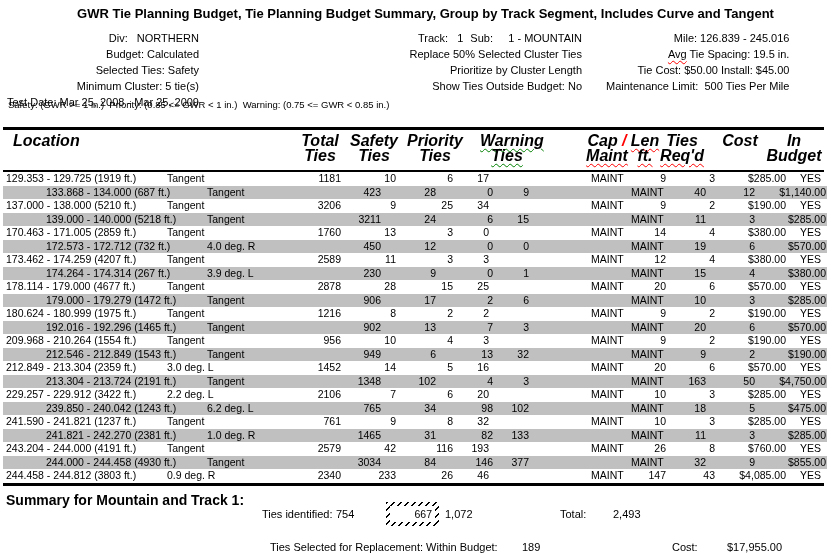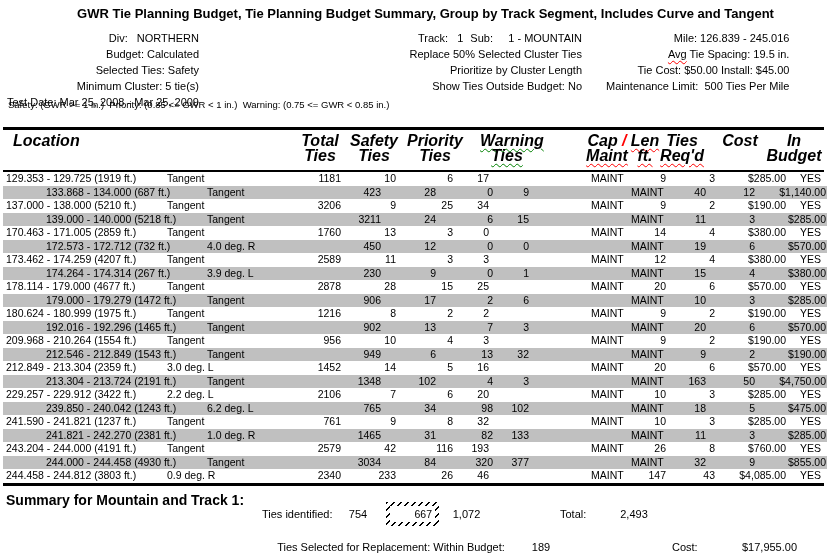--- a/index.html
+++ b/index.html
@@ -29,21 +29,21 @@
   #th-location{left:10px;text-align:left;}
   .row{display:grid;grid-template-columns:164px 76px 98px 55px 57px 36px 102px 38px 37px 49px 71px 37px;
        height:13.5px;line-height:13.5px;font-size:10.5px;width:820px;}
   .row.stripe{background:var(--stripe,#c0c0c0);padding-left:40px;}
   .c{overflow:hidden;white-space:nowrap;}
   .c.r{text-align:right;}
   .c.loc{padding-left:3px;}
   .c.ib{padding-right:2px;text-align:right;}
   #summary-title{left:6px;top:492px;font-weight:bold;font-size:14px;}
   .sum{font-size:11px;height:14px;line-height:14px;}
-  .r-align{text-align:center;}
+  .r-align{text-align:left;}
   #hatch{left:386px;top:502px;width:53px;height:24px;
          background:repeating-linear-gradient(135deg,#000 0 1.5px,#fff 1.5px 5px);}
   #hatch-inner{position:absolute;left:4px;top:4px;right:4px;bottom:4px;background:#fff;
                text-align:right;line-height:16px;font-size:10.5px;padding-right:3px;}
 </style>
 </head>
 <body>
 
 <div class="abs" id="title">GWR Tie Planning Budget, Tie Planning Budget Summary, Group by Track Segment, Includes Curve and Tangent</div>
 
@@ -382,21 +382,21 @@
     <div class="c r">26</div>
     <div class="c r">8</div>
     <div class="c r">$760.00</div>
     <div class="c ib">YES</div>
   </div>
       <div class="row stripe">
     <div class="c loc">244.000 - 244.458 (4930 ft.)</div>
     <div class="c">Tangent</div>
     <div class="c r">3034</div>
     <div class="c r">84</div>
-    <div class="c r">320</div>
+    <div class="c r">146</div>
     <div class="c r">377</div>
     <div class="c"></div>
     <div class="c">MAINT</div>
     <div class="c r">32</div>
     <div class="c r">9</div>
     <div class="c r">$855.00</div>
     <div class="c ib">YES</div>
   </div>
       <div class="row">
     <div class="c loc">244.458 - 244.812 (3803 ft.)</div>

